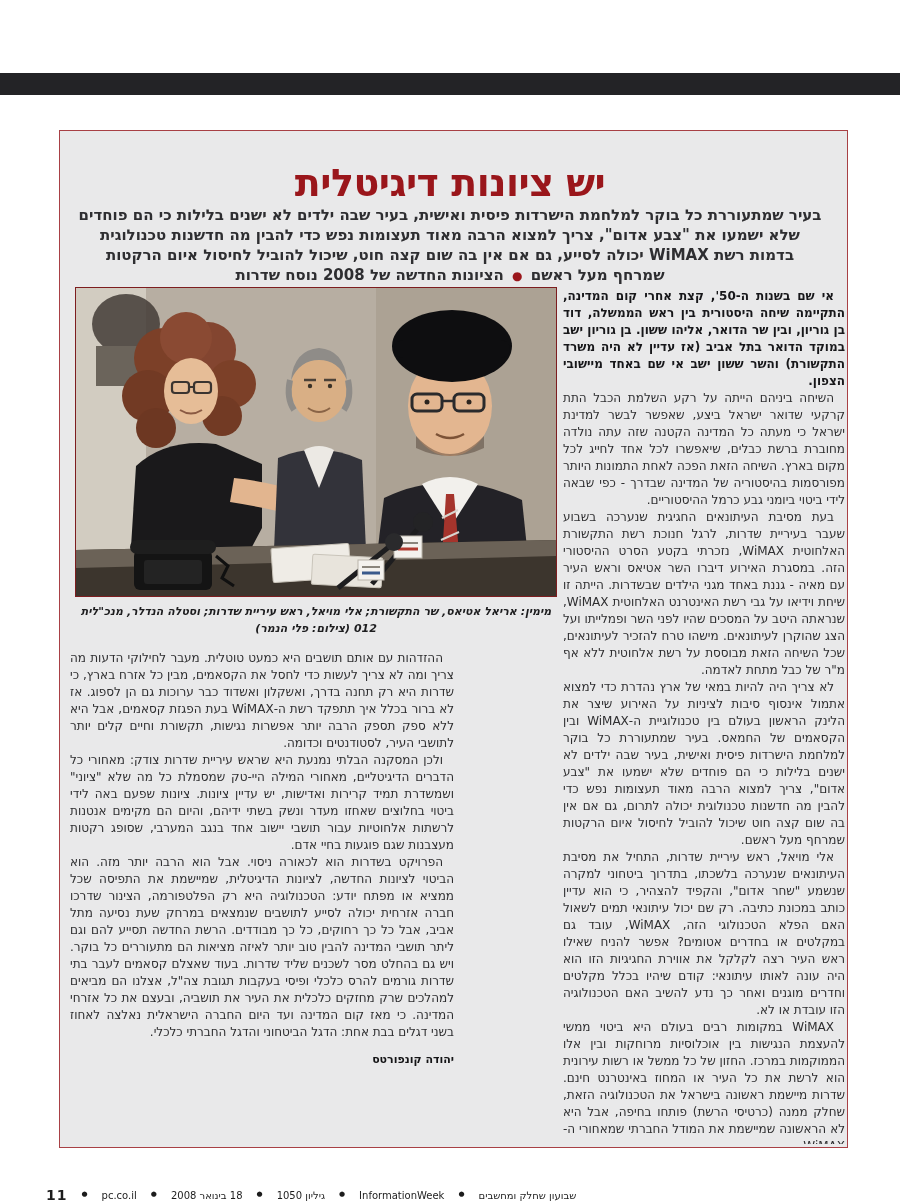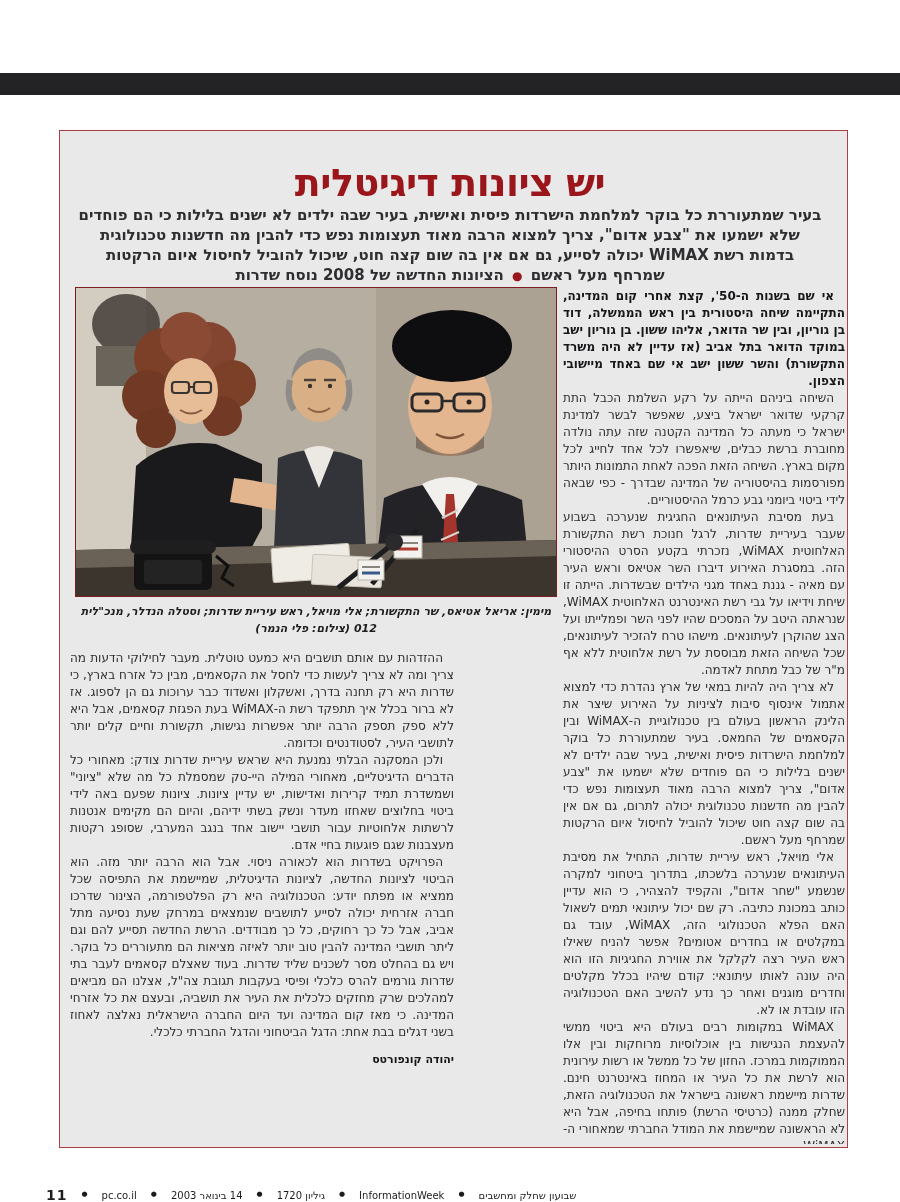--- a/index.html
+++ b/index.html
@@ -155,22 +155,22 @@
     <p>ולכן המסקנה הבלתי נמנעת היא שראש עיריית שדרות צודק: מאחורי כל הדברים הדיגיטליים, מאחורי המילה היי-טק שמסמלת כל מה שלא "ציוני" ושמשדרת תמיד קרירות ואדישות, יש עדיין ציונות. ציונות שפעם באה לידי ביטוי בחלוצים שאחזו מעדר ונשק בשתי ידיהם, והיום הם מקימים אנטנות לרשתות אלחוטיות עבור תושבי יישוב אחד בנגב המערבי, שסופג רקטות מעצבנות שגם פוגעות בחיי אדם.</p>
     <p>הפרויקט בשדרות הוא לכאורה ניסוי. אבל הוא הרבה יותר מזה. הוא הביטוי לציונות החדשה, לציונות הדיגיטלית, שמיישמת את התפיסה שכל ממציא או מפתח יודע: הטכנולוגיה היא רק הפלטפורמה, הצינור שדרכו חברה אזרחית יכולה לסייע לתושבים שנמצאים במרחק שעת נסיעה מתל אביב, אבל כל כך רחוקים, כל כך מבודדים. הרשת החדשה תסייע להם וגם ליתר תושבי המדינה להבין טוב יותר לאיזה מציאות הם מתעוררים כל בוקר. ויש גם בהחלט מסר לשכנים שליד שדרות. בעוד שאצלם קסאמים לעבר בתי שדרות גורמים להרס כלכלי ופיסי בעקבות תגובת צה"ל, אצלנו הם מביאים למהלכים שרק מחזקים כלכלית את העיר את תושביה, ובעצם את כל אזרחי המדינה. כי מאז קום המדינה ועד היום החברה הישראלית נאלצה לאחוז בשני דגלים בבת אחת: הדגל הביטחוני והדגל החברתי כלכלי.</p>
     <div class="author">יהודה קונפורטס</div>
   </div>
 
   <div class="footer">
     <span class="pagenum">11</span>
     <span class="sep">●</span>
     <span>pc.co.il</span>
     <span class="sep">●</span>
-    <span class="he">14 בינואר 2003</span>
+    <span class="he">18 בינואר 2008</span>
     <span class="sep">●</span>
-    <span class="he">גיליון 1720</span>
+    <span class="he">גיליון 1050</span>
     <span class="sep">●</span>
     <span>InformationWeek</span>
     <span class="sep">●</span>
     <span class="he">שבועון שחלק ומחשבים</span>
   </div>
 
 </div>
 
 </body></html>

